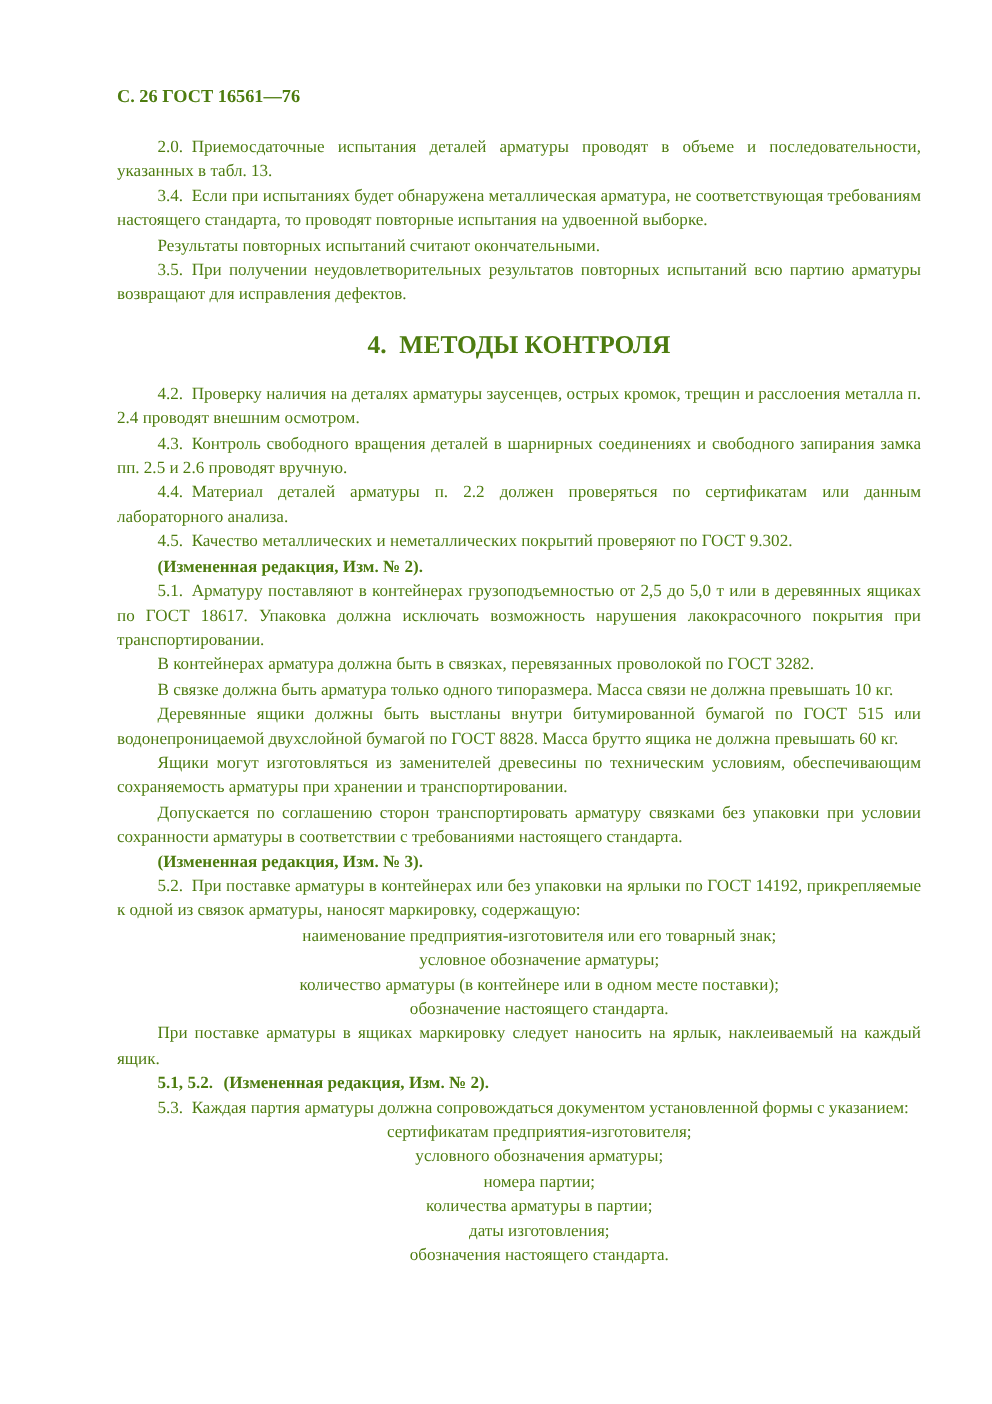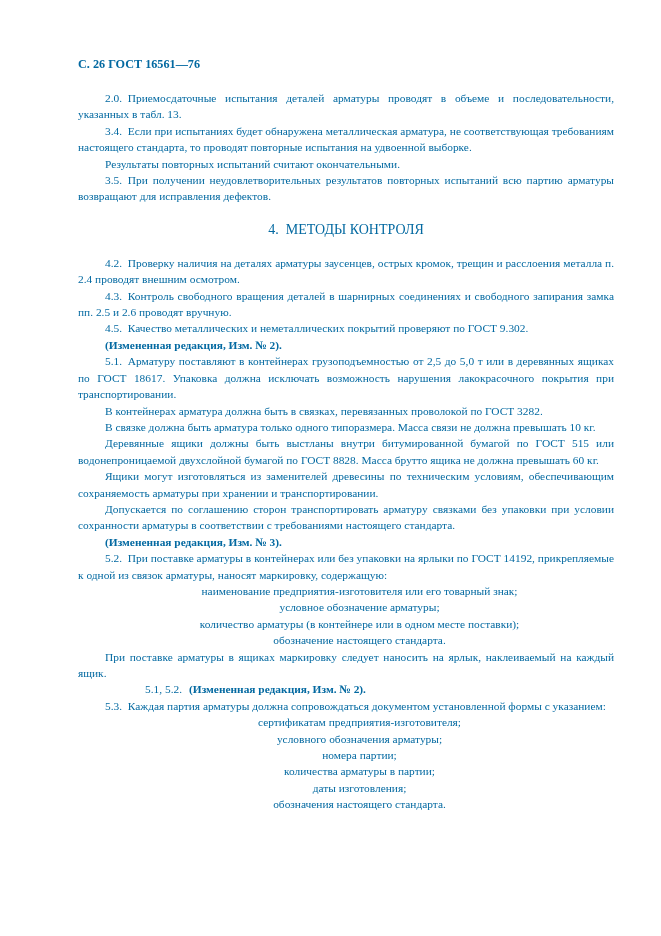--- a/index.html
+++ b/index.html
@@ -6,21 +6,21 @@
   body {
     width: 661px; height: 936px;
     background: #ffffff;
   }
   .page {
     position: relative;
     width: 661px; height: 936px;
     background: #ffffff;
     overflow: hidden;
     font-family: "Liberation Serif", "DejaVu Serif", serif;
-    color: #0369a1;
+    color: #4d7c0f;
   }
   .content {
     position: absolute;
     left: 78px; top: 56px;
     width: 536px;
     font-size: 11.4px;
     line-height: 16.4px;
     text-align: justify;
   }
   .page-header {
@@ -30,53 +30,54 @@
     margin: 0 0 18px 0;
     text-align: left;
     text-indent: 0;
   }
   .para {
     margin: 0;
     text-indent: 27px;
   }
   .para.bold { font-weight: bold; }
   .heading {
-    font-size: 14px;
-    font-weight: normal;
+    font-size: 17px;
+    font-weight: bold;
     text-align: center;
     text-indent: 0;
     line-height: 16px;
     margin: 17px 0 17px 0;
   }
   .list-item {
     margin: 0;
     padding-left: 27px;
     text-indent: 0;
     text-align: center;
   }
-  .amend-prefix { font-weight: normal; margin-left: 40px; }
+  .amend-prefix { font-weight: bold; }
   .amend-bold { font-weight: bold; margin-left: 7px; }
 </style>
 </head>
 <body>
 
 <div class="page">
   <div class="content">
 
     <div class="page-header">С. 26 ГОСТ 16561—76</div>
 
     <p class="para">2.0. Приемосдаточные испытания деталей арматуры проводят в объеме и последовательности, указанных в табл. 13.</p>
     <p class="para">3.4. Если при испытаниях будет обнаружена металлическая арматура, не соответствующая требованиям настоящего стандарта, то проводят повторные испытания на удвоенной выборке.</p>
     <p class="para">Результаты повторных испытаний считают окончательными.</p>
     <p class="para">3.5. При получении неудовлетворительных результатов повторных испытаний всю партию арматуры возвращают для исправления дефектов.</p>
 
     <div class="heading">4. МЕТОДЫ КОНТРОЛЯ</div>
 
     <p class="para">4.2. Проверку наличия на деталях арматуры заусенцев, острых кромок, трещин и расслоения металла п. 2.4 проводят внешним осмотром.</p>
     <p class="para">4.3. Контроль свободного вращения деталей в шарнирных соединениях и свободного запирания замка пп. 2.5 и 2.6 проводят вручную.</p>
+    <p class="para">4.4. Материал деталей арматуры п. 2.2 должен проверяться по сертификатам или данным лабораторного анализа.</p>
     <p class="para">4.5. Качество металлических и неметаллических покрытий проверяют по ГОСТ 9.302.</p>
     <p class="para bold">(Измененная редакция, Изм. № 2).</p>
 
 
     <p class="para">5.1. Арматуру поставляют в контейнерах грузоподъемностью от 2,5 до 5,0 т или в деревянных ящиках по ГОСТ 18617. Упаковка должна исключать возможность нарушения лакокрасочного покрытия при транспортировании.</p>
     <p class="para">В контейнерах арматура должна быть в связках, перевязанных проволокой по ГОСТ 3282.</p>
     <p class="para">В связке должна быть арматура только одного типоразмера. Масса связи не должна превышать 10 кг.</p>
     <p class="para">Деревянные ящики должны быть выстланы внутри битумированной бумагой по ГОСТ 515 или водонепроницаемой двухслойной бумагой по ГОСТ 8828. Масса брутто ящика не должна превышать 60 кг.</p>
     <p class="para">Ящики могут изготовляться из заменителей древесины по техническим условиям, обеспечивающим сохраняемость арматуры при хранении и транспортировании.</p>
     <p class="para">Допускается по соглашению сторон транспортировать арматуру связками без упаковки при условии сохранности арматуры в соответствии с требованиями настоящего стандарта.</p>

